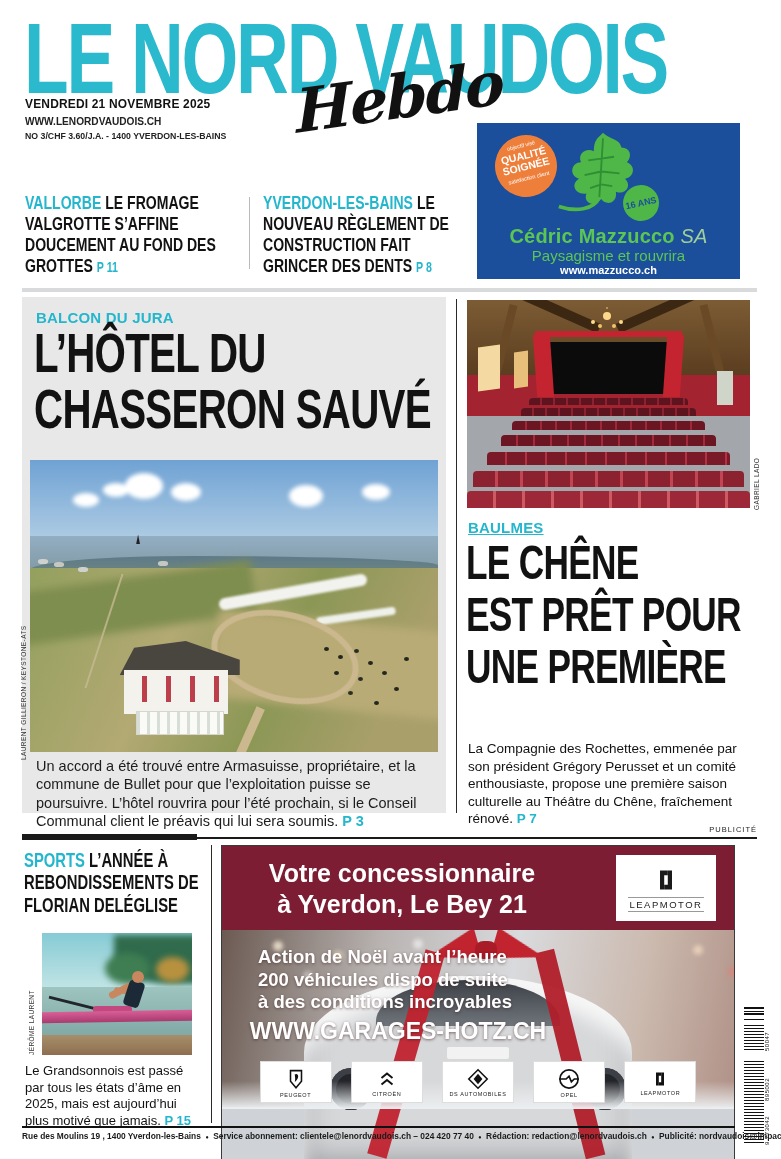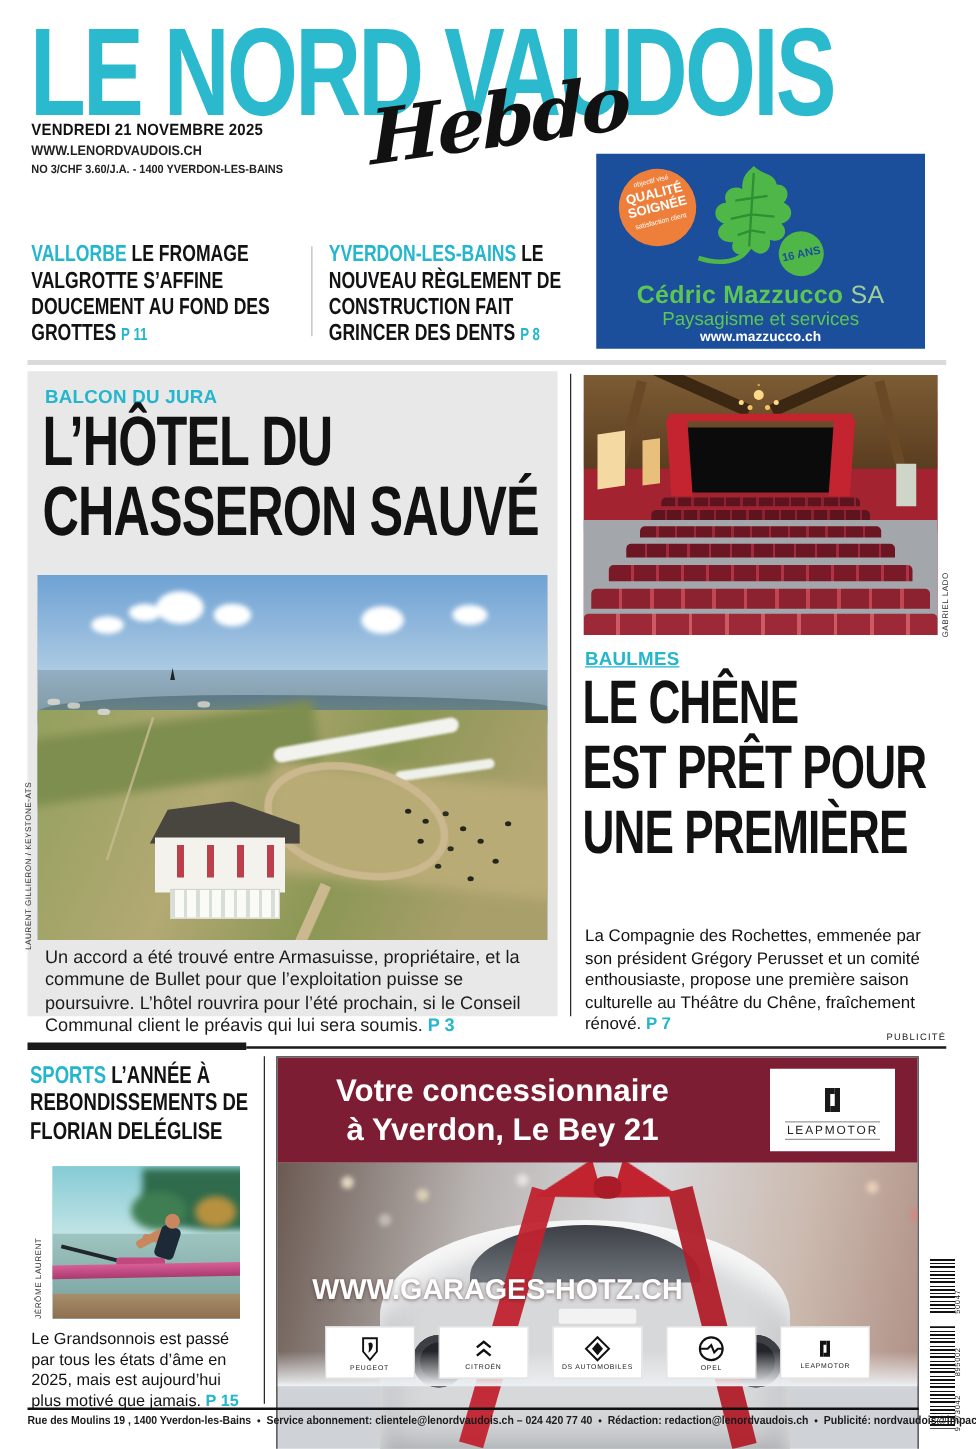--- a/index.html
+++ b/index.html
@@ -18,21 +18,21 @@
 
   
   .top-ad { position:absolute; left:477px; top:123px; width:263px; height:156px; background:#1b4e9b; overflow:hidden; }
   .badge { position:absolute; left:18px; top:12px; width:62px; height:62px; border-radius:50%; background:#ee7f3b; color:#fff; text-align:center; transform:rotate(-14deg); }
   .badge .b-top { font-size:5.5px; margin-top:7px; }
   .badge .b-main { font-size:10.5px; font-weight:bold; line-height:1.05; margin-top:2px; }
   .badge .b-bot { font-size:5.5px; margin-top:3px; }
   .leaf-svg { position:absolute; left:78px; top:8px; }
   .years { position:absolute; left:146px; top:62px; width:36px; height:36px; border-radius:50%; background:#4fb648; color:#1b4e9b; font-size:9px; font-weight:bold; display:flex; align-items:center; justify-content:center; transform:rotate(-12deg); }
   .ad-company { position:absolute; left:0; top:102px; width:100%; text-align:center; font-size:20px; font-weight:bold; color:#5cc654; letter-spacing:.2px; }
-  .ad-company .sfx { color:#9fcf9a; font-weight:normal; }
+  .ad-company .sfx { color:#9fcf9a; font-weight:normal;font-style:italic; }
   .ad-tag { position:absolute; left:0; top:124px; width:100%; text-align:center; font-size:15px; color:#5cc654; }
   .ad-url { position:absolute; left:0; top:141px; width:100%; text-align:center; font-size:11px; font-weight:bold; color:#fff; }
 
   
   .teasers { position:absolute; left:25px; top:193px; width:450px; height:92px; }
   .teaser { position:absolute; top:0; font-size:18.5px; font-weight:bold; line-height:1.13; }
   .teaser-in { transform:scaleX(.76); transform-origin:0 0; width:131%; }
   .teaser1 { left:0; width:218px; }
   .teaser2 { left:238px; width:212px; }
   .teaser-divider { position:absolute; left:224px; top:4px; width:1px; height:72px; background:#bbb; }
@@ -193,21 +193,21 @@
       <div class="b-main">QUALITÉ SOIGNÉE</div>
       <div class="b-bot">satisfaction client</div>
     </div>
     <svg class="leaf-svg" width="96" height="92" viewBox="0 0 100 100">
       <path fill="#4fb648" d="M50 2 C58 10 68 8 70 18 C80 18 82 28 76 34 C86 38 84 50 74 52 C82 60 74 70 64 66 C66 78 54 82 48 74 C40 84 28 78 32 68 C20 70 14 58 24 52 C12 48 16 34 26 34 C22 24 32 18 40 22 C40 10 44 8 50 2 Z"></path>
       <path stroke="#2f8f33" stroke-width="2" fill="none" d="M50 8 L46 72 M48 30 L34 32 M48 44 L30 48 M48 58 L36 62 M48 30 L62 28 M48 44 L68 46 M48 58 L60 60"></path>
       <path stroke="#4fb648" stroke-width="4" fill="none" d="M46 72 C40 86 20 88 2 82"></path>
     </svg>
     <div class="years">16 ANS</div>
     <div class="ad-company"><span>Cédric Mazzucco</span><span class="sfx"> SA</span></div>
-    <div class="ad-tag">Paysagisme et services</div>
+    <div class="ad-tag">Paysagisme et rouvrira</div>
     <div class="ad-url">www.mazzucco.ch</div>
   </div>
 
   <div class="teasers">
     <div class="teaser teaser1">
       <div class="teaser-in">
         <span class="teal">VALLORBE </span><span>LE FROMAGE VALGROTTE S’AFFINE DOUCEMENT AU FOND DES GROTTES </span><span class="pref">P 11</span>
       </div>
     </div>
     <div class="teaser-divider"></div>
@@ -330,20 +330,25 @@
         <div>à Yverdon, Le Bey 21</div>
       </div>
       <div class="leap-box">
         <svg width="30" height="30" viewBox="0 0 100 100">
           <path fill="#1a1a1a" d="M30 18 h26 v16 h-12 v48 h-14 z"></path>
           <path fill="#1a1a1a" d="M70 82 h-26 v-16 h12 v-48 h14 z"></path>
         </svg>
         <div class="leap-word">LEAPMOTOR</div>
       </div>
     </div>
+    <div class="ba-promo">
+      <div>Action de Noël avant l’heure</div>
+      <div>200 véhicules dispo de suite</div>
+      <div>à des conditions incroyables</div>
+    </div>
     <div class="ba-url">WWW.GARAGES-HOTZ.CH</div>
     <div class="brands">
       <div class="brand-box">
         <svg width="22" height="24" viewBox="0 0 100 100">
           <path fill="none" stroke="#111" stroke-width="7" d="M25 12 h50 v48 l-25 30 l-25 -30 z"></path>
           <path fill="#111" d="M44 30 c8 -6 16 -2 16 8 c0 10 -8 22 -16 26 c4 -10 2 -24 0 -34 z"></path>
         </svg>
         <div class="brand-label">PEUGEOT</div>
       </div>
       <div class="brand-box">

